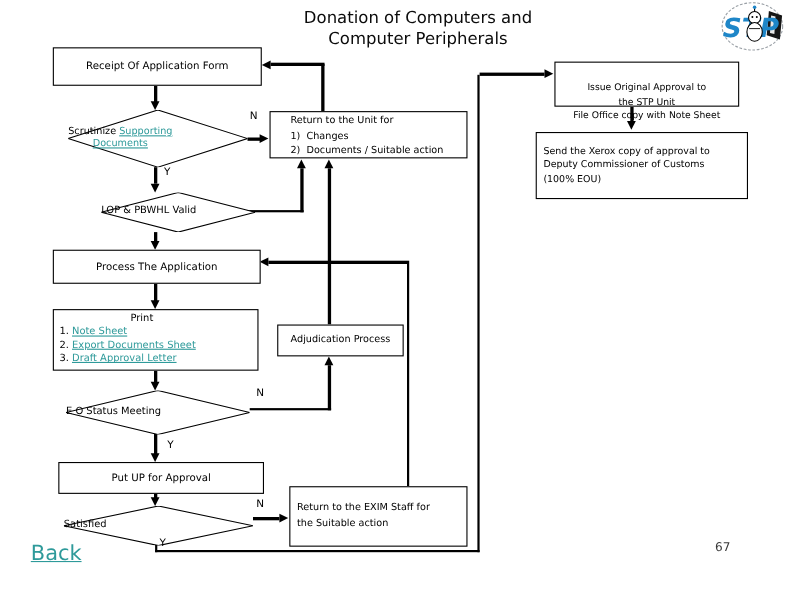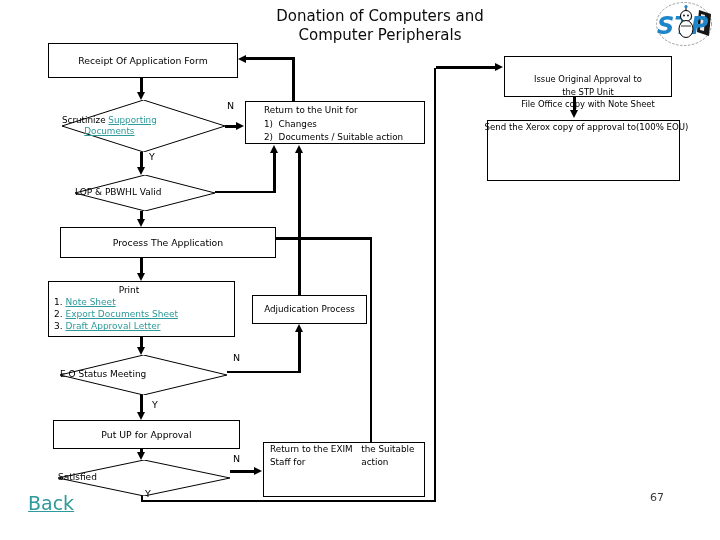--- a/index.html
+++ b/index.html
@@ -3,21 +3,21 @@
 <meta charset="utf-8">
 <style>
   html,body{margin:0;padding:0;background:#fff}
   .stage{position:relative;width:720px;height:540px;background:#ffffff;
          font-family:"DejaVu Sans",sans-serif;color:#000;overflow:hidden}
   .title{position:absolute;left:180px;top:7px;width:400px;text-align:center;
          font-size:15px;line-height:1.25;color:#0b0b0b}
   .bx{position:absolute;box-sizing:border-box;border:1px solid #000;background:#fff;
       font-size:8.8px;line-height:1.5}
   .c{display:flex;align-items:center;justify-content:center;text-align:center}
-  .vc{display:flex;flex-direction:row;justify-content:center}
+  .vc{display:flex;flex-direction:column;justify-content:center}
   .hl,.vl{position:absolute;background:#000}
   .ad,.au,.al,.ar{position:absolute;width:0;height:0}
   .ad{border-left:4.5px solid transparent;border-right:4.5px solid transparent;border-top:8px solid #000}
   .au{border-left:4.5px solid transparent;border-right:4.5px solid transparent;border-bottom:8px solid #000}
   .al{border-top:4.5px solid transparent;border-bottom:4.5px solid transparent;border-right:8px solid #000}
   .ar{border-top:4.5px solid transparent;border-bottom:4.5px solid transparent;border-left:8px solid #000}
   .dmd{position:absolute}
   .dmd svg{position:absolute;left:0;top:0;width:100%;height:100%}
   .dmd .lbl{position:absolute;left:0;top:0;right:0;bottom:0;display:flex;align-items:center;
             justify-content:flex-start;text-align:center;font-size:8.8px;line-height:1.3}
@@ -120,24 +120,25 @@
   </div>
 
   <div class="bx" style="left:504px;top:56px;width:168px;height:41px;padding-top:16px;text-align:center;font-size:8.4px;line-height:1.5;white-space:nowrap">
     <div>Issue Original Approval to</div>
     <div>the STP Unit</div>
     <div>File Office copy with Note Sheet</div>
   </div>
 
   <div class="bx vc" style="left:487px;top:120px;width:193px;height:61px;padding-left:6px;font-size:8.6px;line-height:1.45;white-space:nowrap">
     <div>Send the Xerox copy of approval to</div>
+    <div>Deputy Commissioner of Customs</div>
     <div>(100% EOU)</div>
   </div>
 
-  <div class="bx c" style="left:60px;top:227px;width:216px;height:31px;font-size:9.3px">
+  <div class="bx c" style="left:48px;top:227px;width:189px;height:31px;font-size:9.3px">
     <span>Process The Application</span>
   </div>
 
   <div class="bx" style="left:48px;top:281px;width:187px;height:56px;padding:2px 4px 0 5px;font-size:9px;line-height:1.35">
     <div style="width:150px;text-align:center">Print</div>
     <div>
       <span>1.</span>
       <a class="lk">Note Sheet</a>
     </div>
     <div>
@@ -169,21 +170,21 @@
     </svg>
     <div class="lbl">
       <div>
         <span>Scrutinize</span>
         <a class="lk">Supporting</a><br>
         <a class="lk">Documents</a>
       </div>
     </div>
   </div>
 
-  <div class="dmd" style="left:75px;top:175px;width:140px;height:36px">
+  <div class="dmd" style="left:92px;top:175px;width:140px;height:36px">
     <svg viewBox="0 0 100 100" preserveAspectRatio="none">
       <polygon points="50,0 100,50 50,100 0,50" fill="#fff" stroke="#000" stroke-width="1" vector-effect="non-scaling-stroke"></polygon>
     </svg>
     <div class="lbl" style="font-size:9px">LOP &amp; PBWHL Valid</div>
   </div>
 
   <div class="dmd" style="left:60px;top:355px;width:167px;height:40px">
     <svg viewBox="0 0 100 100" preserveAspectRatio="none">
       <polygon points="50,0 100,50 50,100 0,50" fill="#fff" stroke="#000" stroke-width="1" vector-effect="non-scaling-stroke"></polygon>
     </svg>

